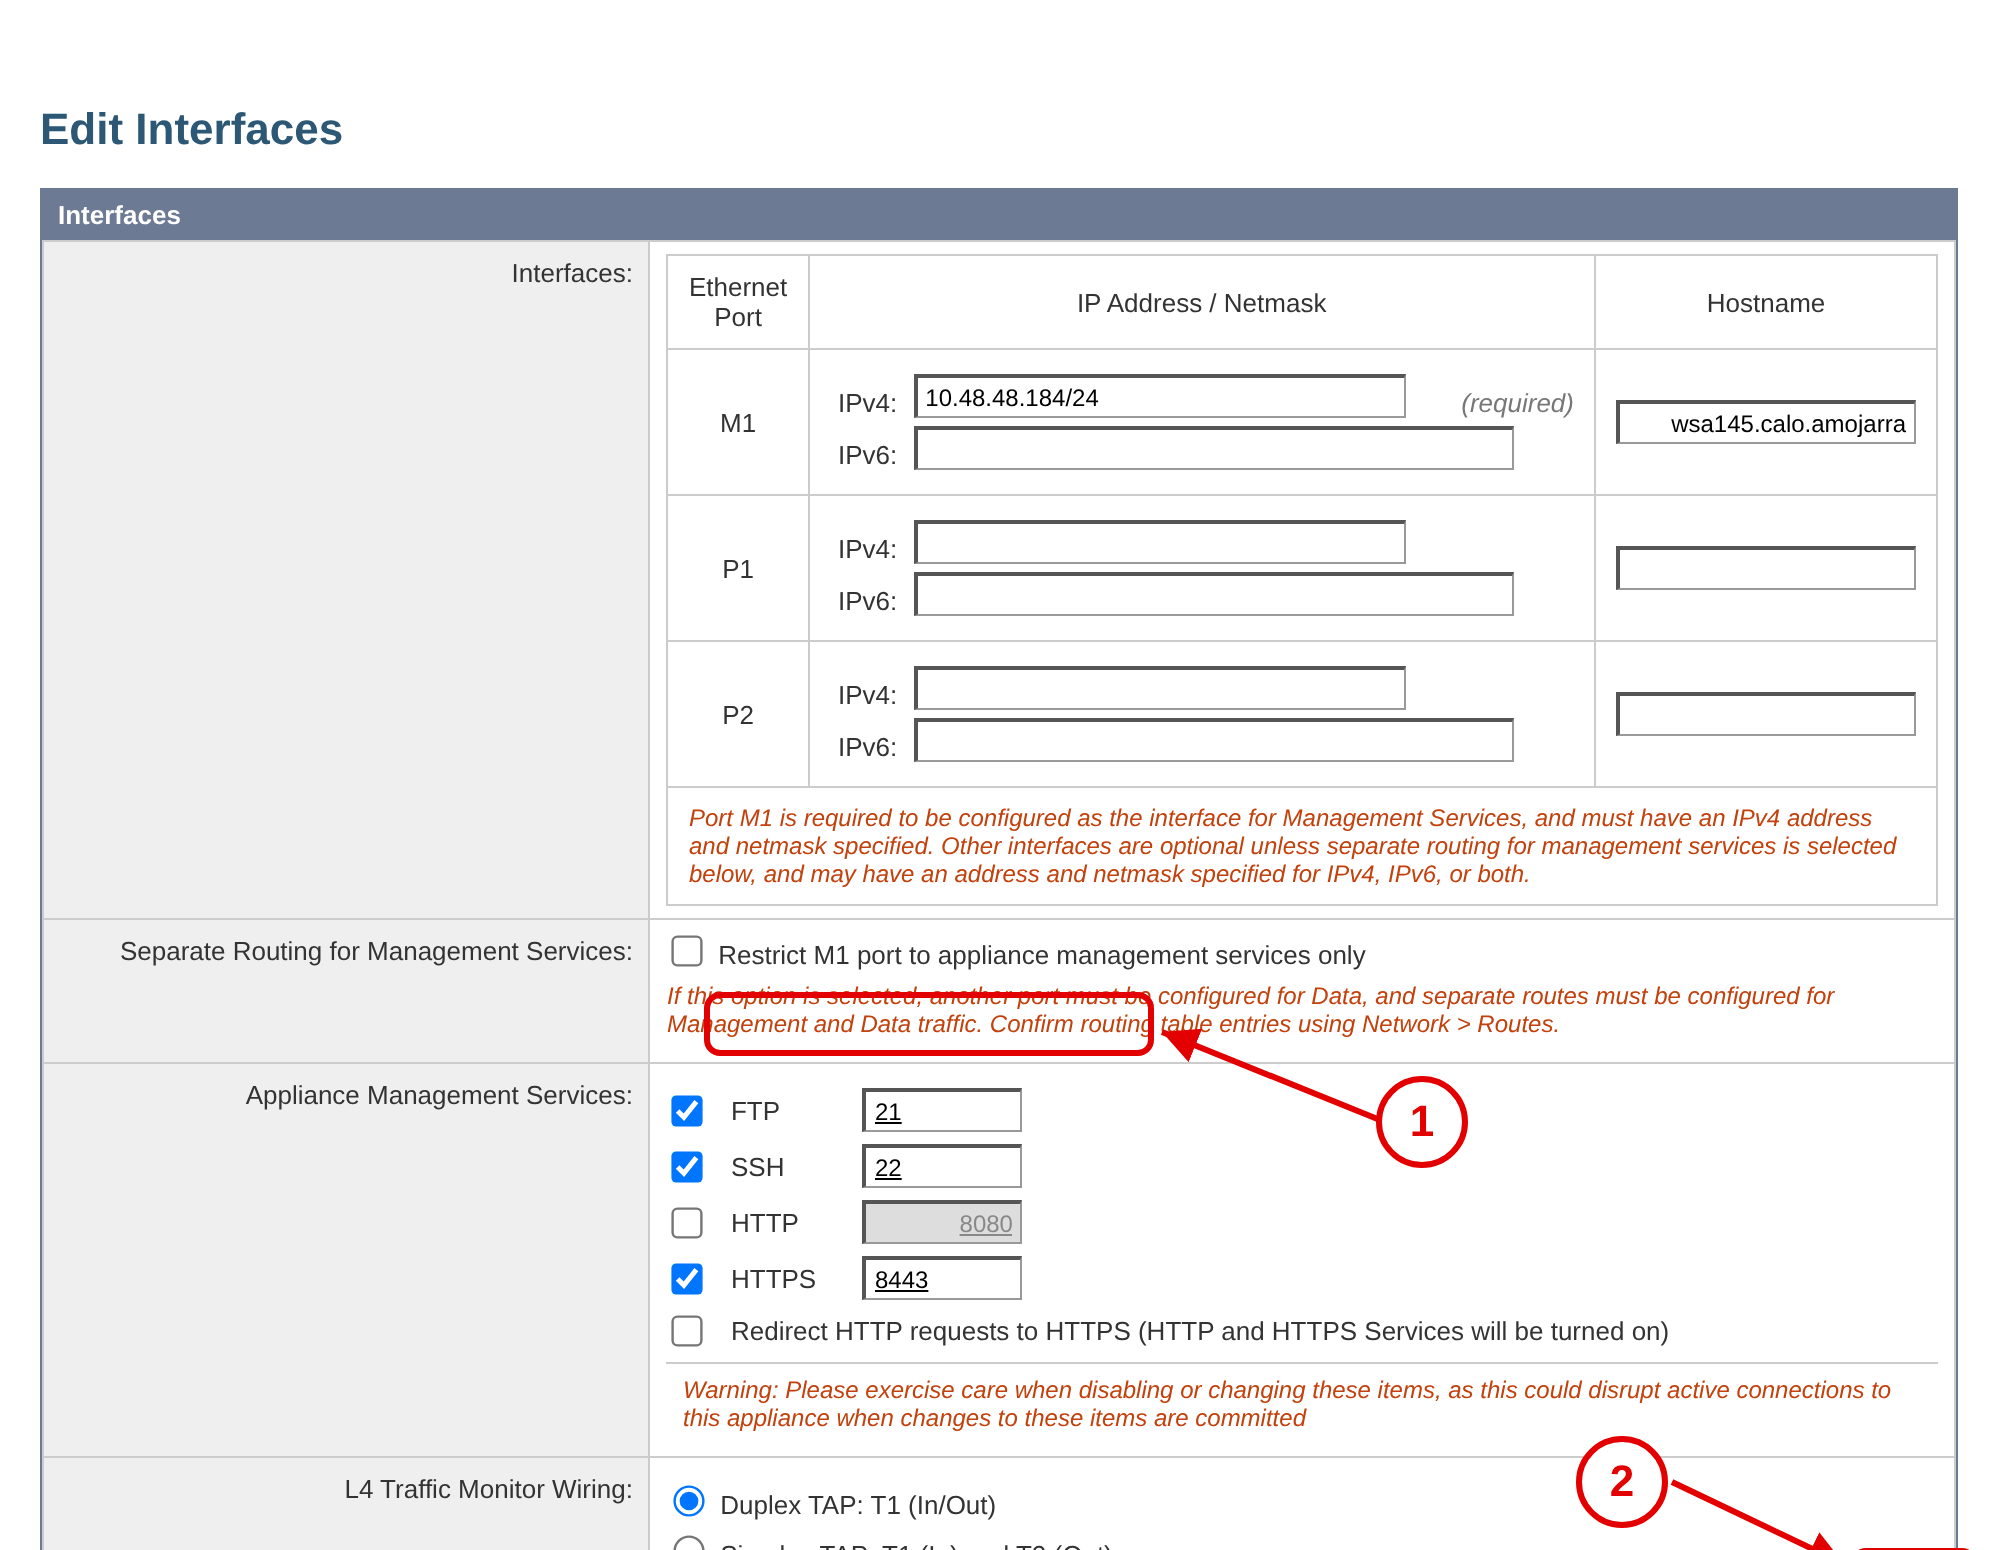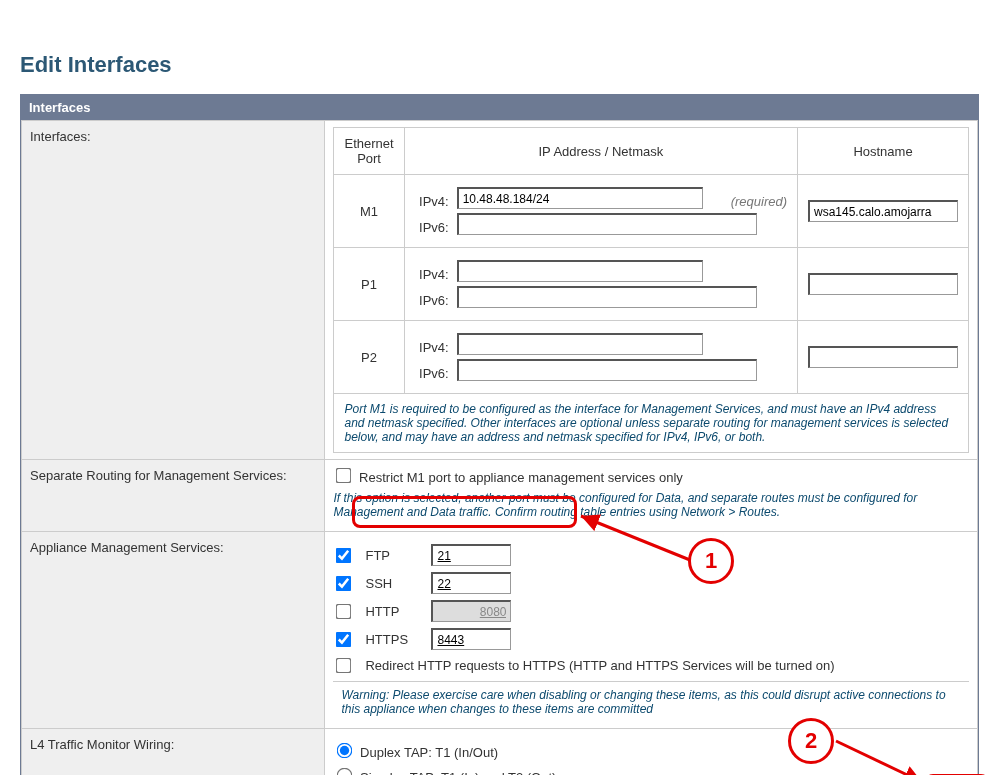--- a/index.html
+++ b/index.html
@@ -31,20 +31,21 @@
     width: 100%;
     border-collapse: collapse;
   }
   .maintable > tbody > tr > td {
     border: 1px solid #ccc;
     vertical-align: top;
     padding: 6px 8px;
   }
   .maintable > tbody > tr > td.label {
     width: 320px;
+    text-align: right;
     background: #efefef;
     color: #333;
     padding-top: 8px;
   }
   .innerports {
     width: 100%;
     border-collapse: collapse;
     border-radius: 24px;
   }
   .innerports th, .innerports td {
@@ -74,26 +75,26 @@
     font-size: 12px;
     padding: 2px 4px;
     border: 1px solid #999;
     border-top: 2px solid #555;
     border-left: 2px solid #555;
     background: #fff;
     height: 22px;
   }
   input.wide { width: 246px; }
   input.xwide { width: 300px; }
-  input.host { width: 150px; }
+  input.host { width: 150px; text-align: right; }
   input.port { width: 80px; text-decoration: underline; }
   input:disabled { background: #ddd; color: #888; text-align: right; }
   .note {
     font-style: italic;
-    color: #0c4a6e;
+    color: #c2410c;
     font-size: 12px;
     padding: 6px 8px;
   }
   .req {
     font-style: italic;
     color: #777;
     margin-left: 20px;
   }
   .svc-row {
     display: flex;

